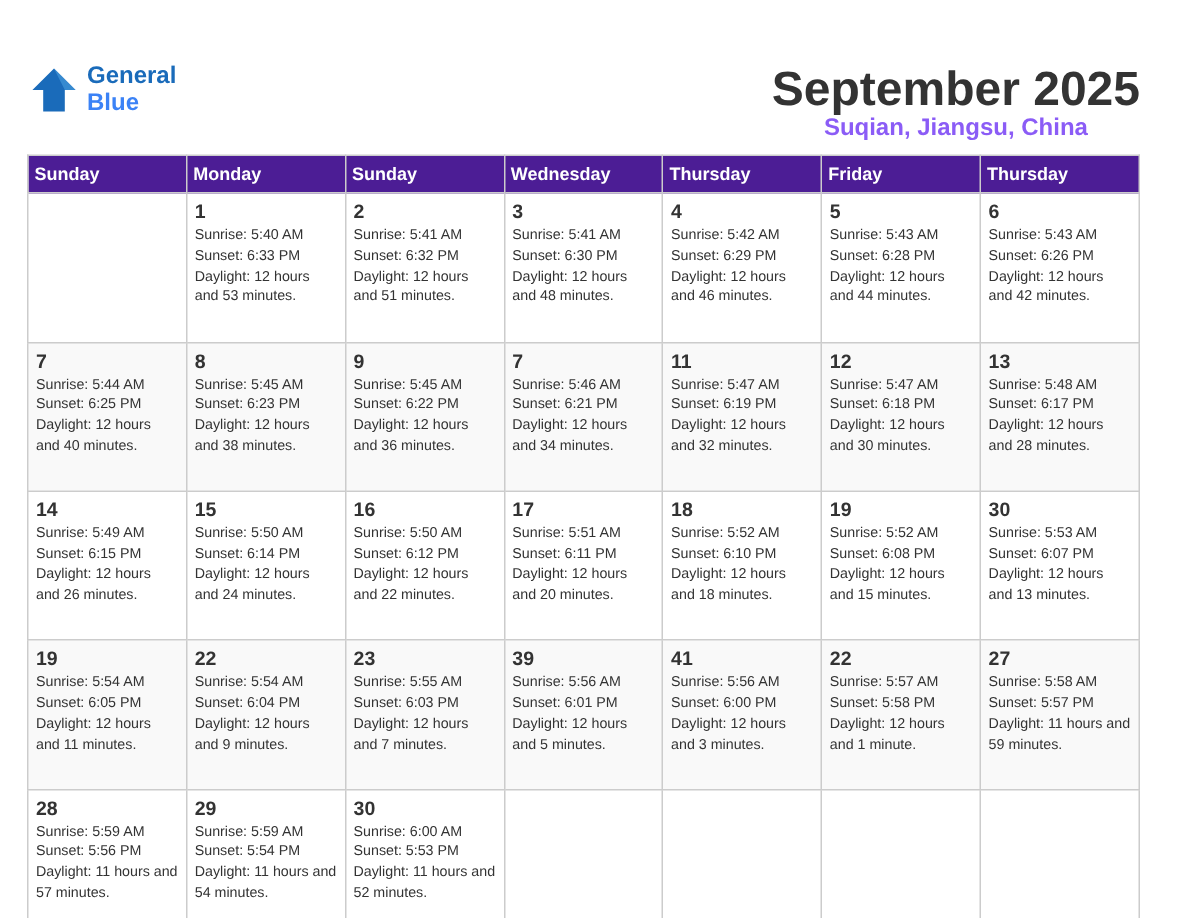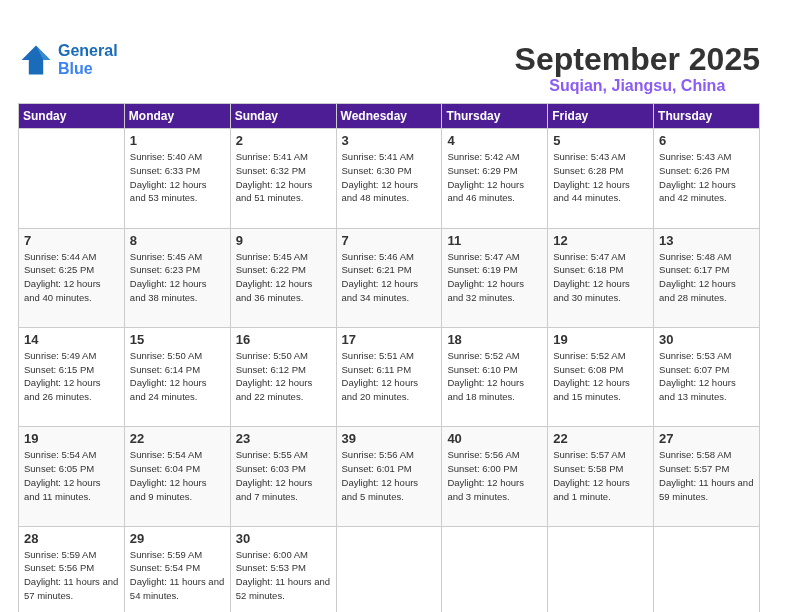--- a/index.html
+++ b/index.html
@@ -219,21 +219,21 @@
           </td>
           <td>
             <span class="day-num">23</span>
             <div class="day-info">Sunrise: 5:55 AM<br>Sunset: 6:03 PM<br>Daylight: 12 hours and 7 minutes.</div>
           </td>
           <td>
             <span class="day-num">39</span>
             <div class="day-info">Sunrise: 5:56 AM<br>Sunset: 6:01 PM<br>Daylight: 12 hours and 5 minutes.</div>
           </td>
           <td>
-            <span class="day-num">40</span>
+            <span class="day-num">41</span>
             <div class="day-info">Sunrise: 5:56 AM<br>Sunset: 6:00 PM<br>Daylight: 12 hours and 3 minutes.</div>
           </td>
           <td>
             <span class="day-num">22</span>
             <div class="day-info">Sunrise: 5:57 AM<br>Sunset: 5:58 PM<br>Daylight: 12 hours and 1 minute.</div>
           </td>
           <td>
             <span class="day-num">27</span>
             <div class="day-info">Sunrise: 5:58 AM<br>Sunset: 5:57 PM<br>Daylight: 11 hours and 59 minutes.</div>
           </td>

